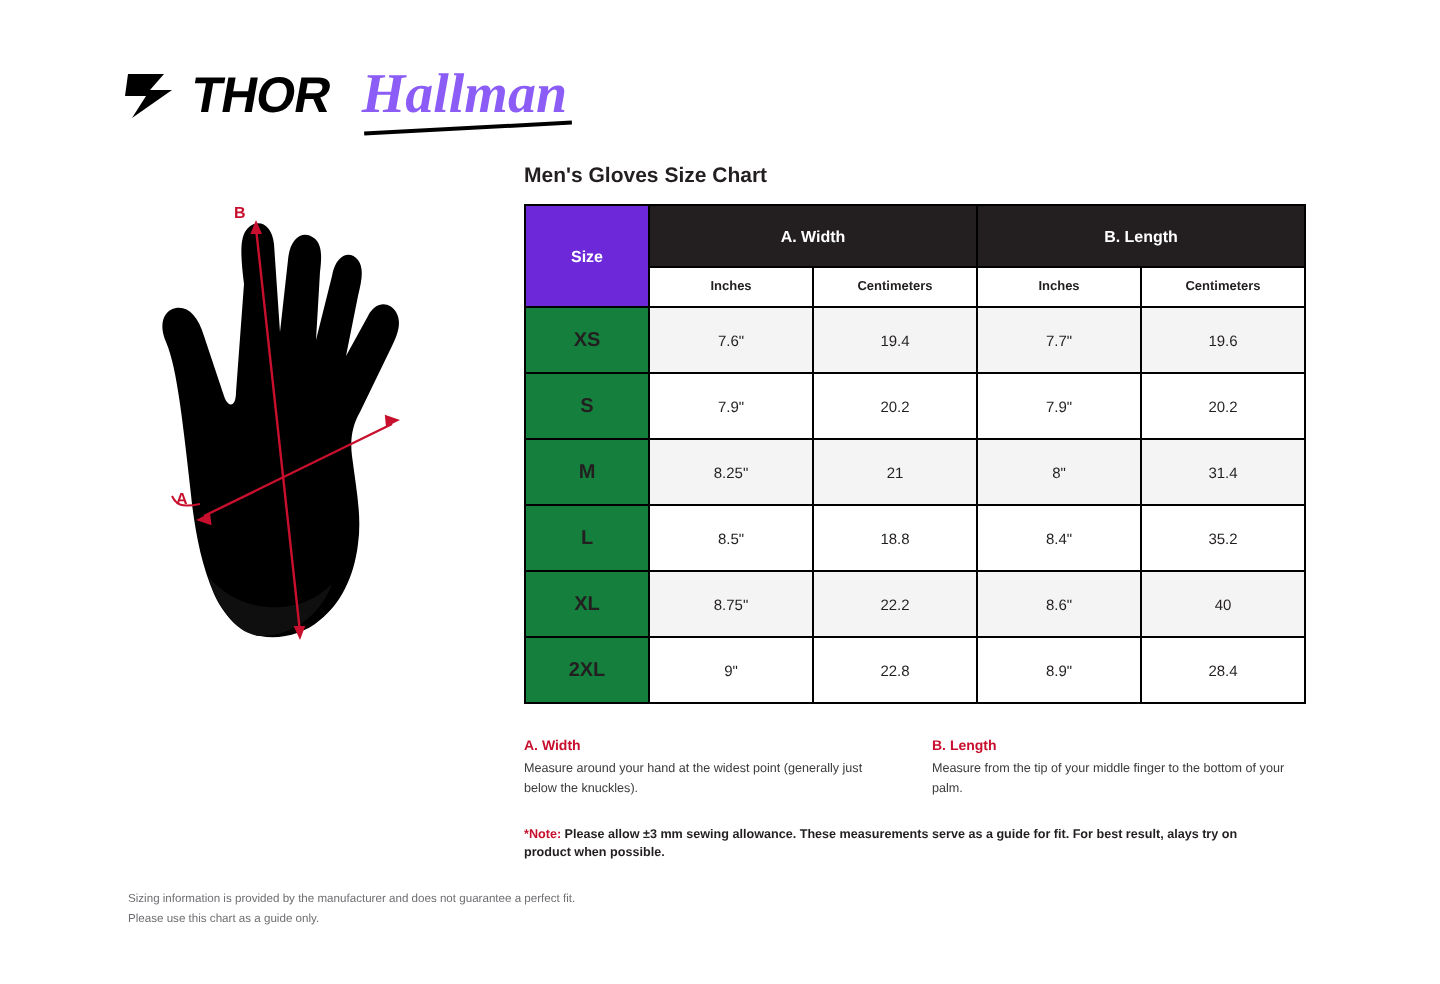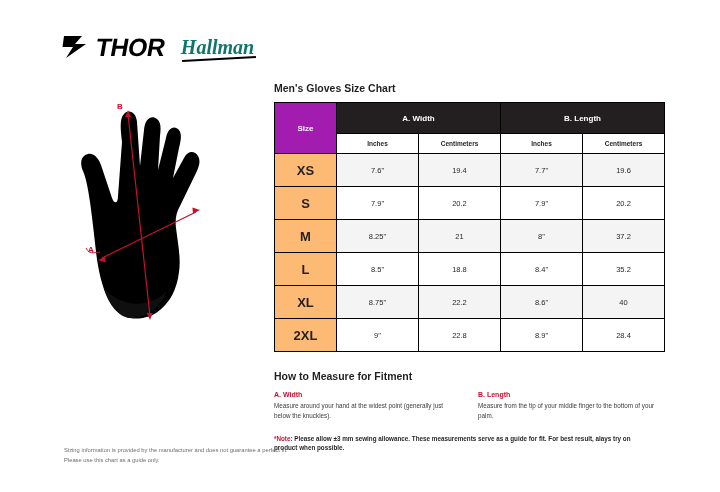--- a/index.html
+++ b/index.html
@@ -42,22 +42,22 @@
     font-size: 25px;
     letter-spacing: -0.5px;
     color: #000;
     transform: skewX(-10deg);
     line-height: 1;
   }
   .hallman-word {
     font-family: "Liberation Serif", serif;
     font-style: italic;
     font-weight: bold;
-    font-size: 20px;
-    color: #0f766e;
+    font-size: 28px;
+    color: #8b5cf6;
     line-height: 1;
     position: relative;
     padding-left: 2px;
   }
   .hallman-word::after {
     content: "";
     position: absolute;
     left: 3px;
     right: -2px;
     bottom: -2px;
@@ -80,21 +80,21 @@
     font-weight: bold;
     color: #c8102e;
     font-family: "Liberation Sans", sans-serif;
   }
   .lbl-b { left: 57px; top: 10px; }
   .lbl-a { left: 28px; top: 153px; }
 
   
   .right-col {
     position: absolute;
-    left: 274px;
+    left: 262px;
     top: 82px;
     width: 390px;
   }
   .chart-title {
     font-size: 10.5px;
     font-weight: bold;
     color: #231f20;
     margin-bottom: 8px;
   }
 
@@ -110,35 +110,35 @@
     vertical-align: middle;
   }
   .hdr-dark {
     background: #231f20;
     color: #ffffff;
     font-size: 8px;
     font-weight: bold;
     height: 28px;
   }
   .hdr-size {
-    background: #a21caf;
+    background: #6d28d9;
     color: #ffffff;
     font-size: 8px;
     font-weight: bold;
   }
   .hdr-sub {
     background: #ffffff;
     color: #231f20;
     font-size: 6.5px;
     font-weight: bold;
     height: 17px;
   }
   td.size-cell {
-    background: #fdba74;
-    font-size: 13px;
+    background: #15803d;
+    font-size: 10px;
     font-weight: bold;
     height: 30px;
   }
   td.val-cell {
     background: #ffffff;
     font-size: 7.5px;
     height: 30px;
   }
   td.val-cell.shaded {
     background: #f4f4f5;
@@ -297,21 +297,21 @@
           <td class="val-cell">7.9"</td>
           <td class="val-cell">20.2</td>
           <td class="val-cell">7.9"</td>
           <td class="val-cell">20.2</td>
         </tr>
         <tr>
           <td class="size-cell">M</td>
           <td class="val-cell shaded">8.25"</td>
           <td class="val-cell shaded">21</td>
           <td class="val-cell shaded">8"</td>
-          <td class="val-cell shaded">37.2</td>
+          <td class="val-cell shaded">31.4</td>
         </tr>
         <tr>
           <td class="size-cell">L</td>
           <td class="val-cell">8.5"</td>
           <td class="val-cell">18.8</td>
           <td class="val-cell">8.4"</td>
           <td class="val-cell">35.2</td>
         </tr>
         <tr>
           <td class="size-cell">XL</td>
@@ -324,21 +324,20 @@
           <td class="size-cell">2XL</td>
           <td class="val-cell">9"</td>
           <td class="val-cell">22.8</td>
           <td class="val-cell">8.9"</td>
           <td class="val-cell">28.4</td>
         </tr>
       </tbody>
     </table>
 
     <div class="howto">
-      <div class="howto-title">How to Measure for Fitment</div>
       <div class="howto-cols">
         <div class="howto-col">
           <div class="howto-head">A. Width</div>
           <div class="howto-body">Measure around your hand at the widest point (generally just below the knuckles).</div>
         </div>
         <div class="howto-col">
           <div class="howto-head">B. Length</div>
           <div class="howto-body">Measure from the tip of your middle finger to the bottom of your palm.</div>
         </div>
       </div>

